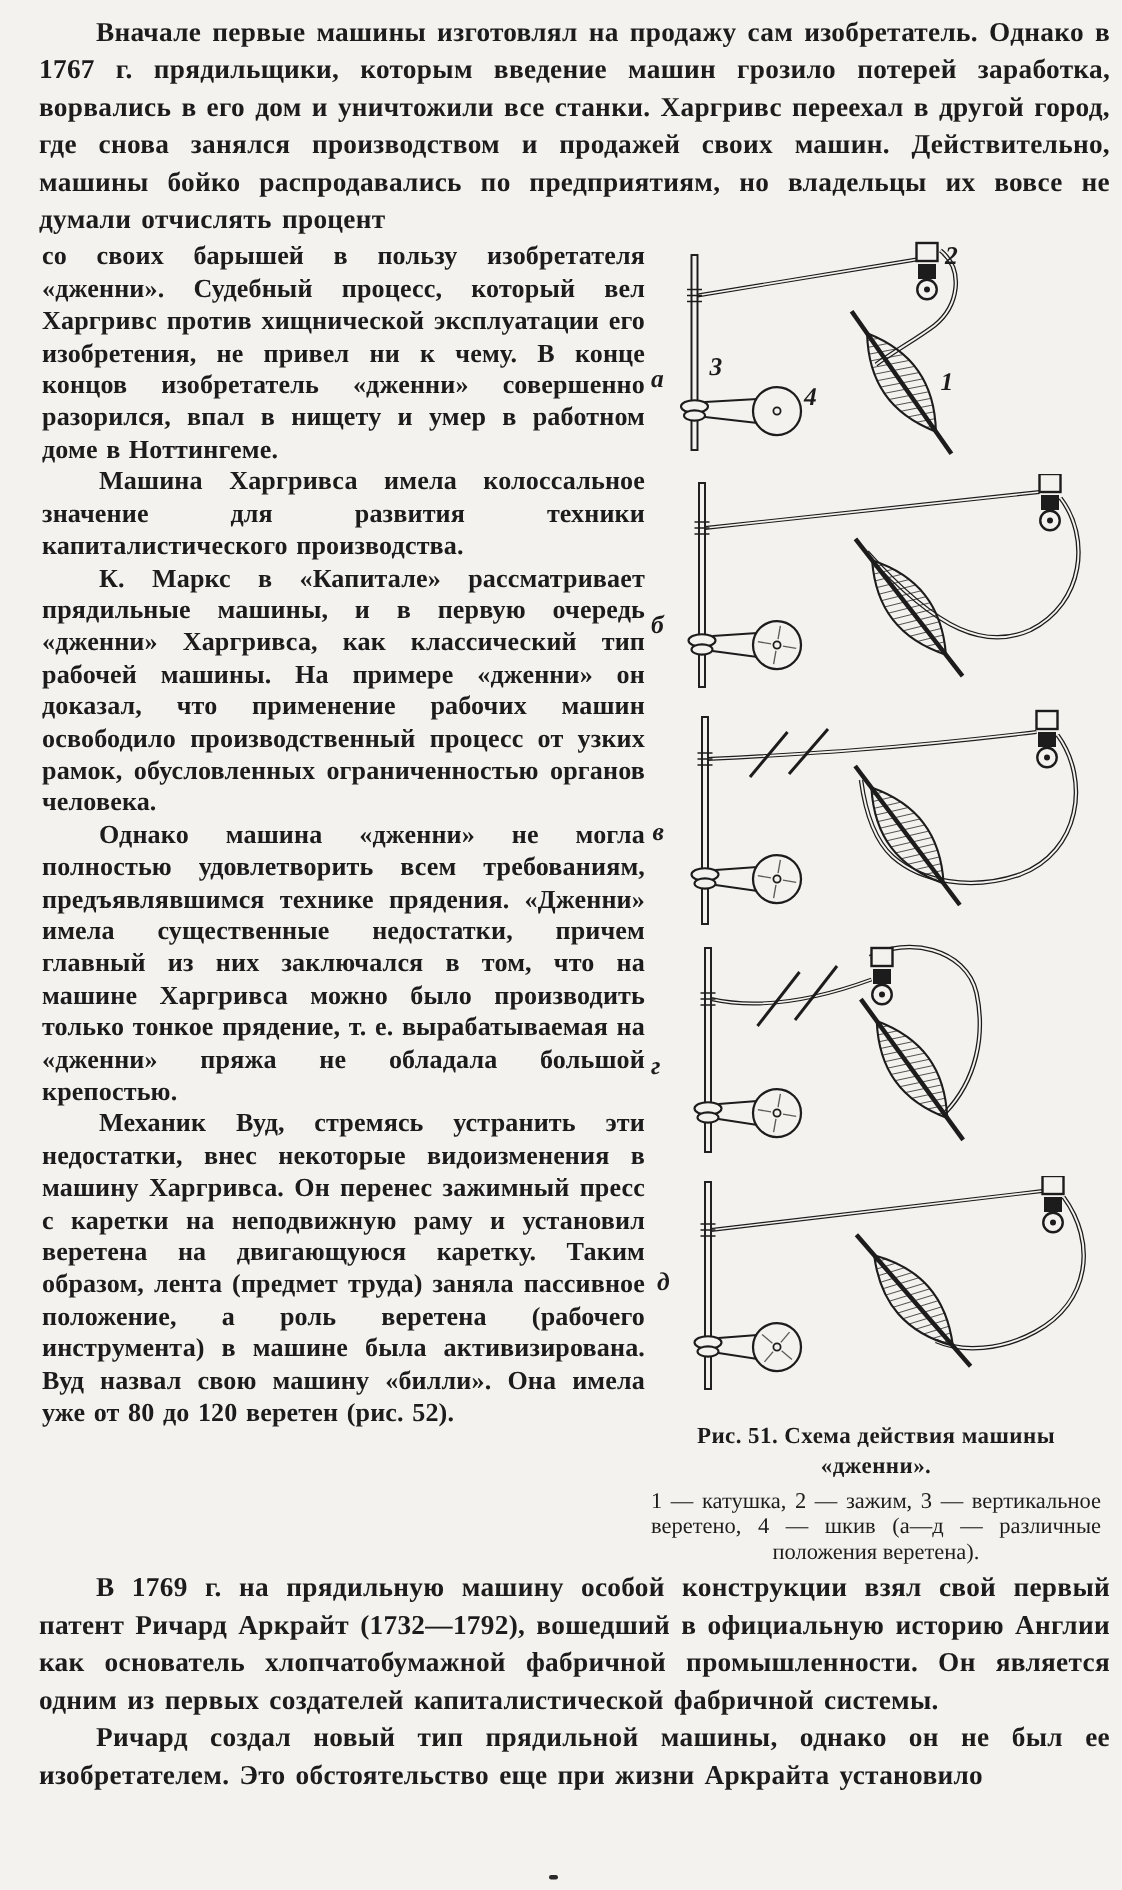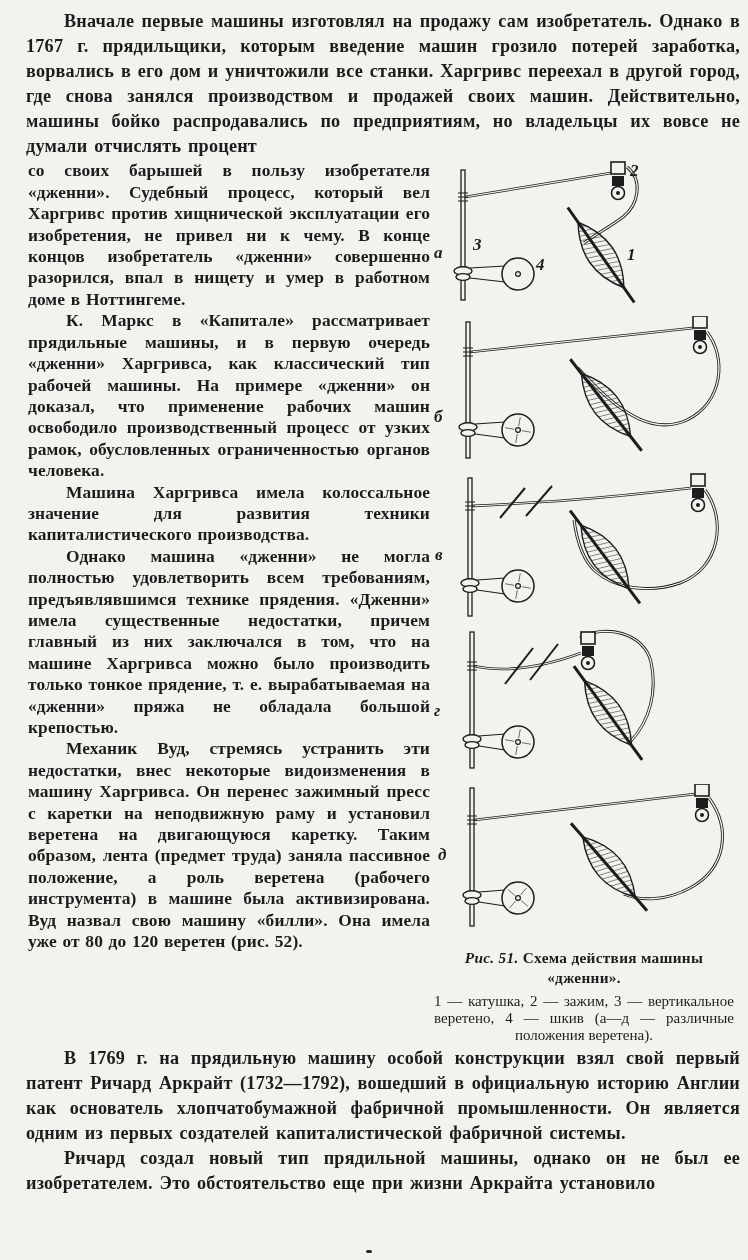--- a/index.html
+++ b/index.html
@@ -13,38 +13,38 @@
   .top,.bottom{font-size:18.2px;line-height:24.9px;letter-spacing:.2px;word-spacing:2px;}
   .columns{display:flex;justify-content:center;height:886px;margin-top:2px;}
   .left-col{width:402px;}
   .left-col p{font-size:17.4px;line-height:21.4px;letter-spacing:.1px;word-spacing:1.2px;}
   .no-indent{text-indent:0;}
   .figure-col{width:308px;}
   .fig-panel{display:block;width:308px;height:156px;}
   .fig-lbl{font:italic 700 17px "Liberation Serif",serif;fill:#1c1c1c;}
   .fig-caption{margin-top:8px;padding:0 4px;}
   .cap-title{font-size:15.3px;line-height:20px;text-align:center;letter-spacing:.3px;}
-  .cap-label{font-style:italic;}
+  .cap-label{}
   .cap-legend{margin-top:5px;font-size:15px;line-height:16.8px;font-weight:400;
     text-align:justify;text-align-last:center;}
   .page-number{text-align:center;font-size:16.5px;margin-top:5px;letter-spacing:1px;}
   .speck{position:absolute;left:366px;top:1250px;width:6px;height:3px;background:#2a2a2a;border-radius:2px;}
 </style>
 </head>
 <body>
 
 <div class="page">
 
   <p class="body-text top" lang="ru">Вначале первые машины изготовлял на продажу сам изобретатель. Однако в 1767 г. прядильщики, которым введение машин грозило потерей заработка, ворвались в его дом и уничтожили все станки. Харгривс переехал в другой город, где снова занялся производством и продажей своих машин. Действительно, машины бойко распродавались по предприятиям, но владельцы их вовсе не думали отчислять процент</p>
 
   <div class="columns">
     <div class="left-col">
       <p class="body-text no-indent" lang="ru">со своих барышей в пользу изобретателя «дженни». Судебный процесс, который вел Харгривс против хищнической эксплуатации его изобретения, не привел ни к чему. В конце концов изобретатель «дженни» совершенно разорился, впал в нищету и умер в работном доме в Ноттингеме.</p>
+      <p class="body-text" lang="ru">Машина Харгривса имела колоссальное значение для развития техники капиталистического производства.</p>
       <p class="body-text" lang="ru">К. Маркс в «Капитале» рассматривает прядильные машины, и в первую очередь «дженни» Харгривса, как классический тип рабочей машины. На примере «дженни» он доказал, что применение рабочих машин освободило производственный процесс от узких рамок, обусловленных ограниченностью органов человека.</p>
-      <p class="body-text" lang="ru">Машина Харгривса имела колоссальное значение для развития техники капиталистического производства.</p>
       <p class="body-text" lang="ru">Однако машина «дженни» не могла полностью удовлетворить всем требованиям, предъявлявшимся технике прядения. «Дженни» имела существенные недостатки, причем главный из них заключался в том, что на машине Харгривса можно было производить только тонкое прядение, т. е. вырабатываемая на «дженни» пряжа не обладала большой крепостью.</p>
       <p class="body-text" lang="ru">Механик Вуд, стремясь устранить эти недостатки, внес некоторые видоизменения в машину Харгривса. Он перенес зажимный пресс с каретки на неподвижную раму и установил веретена на двигающуюся каретку. Таким образом, лента (предмет труда) заняла пассивное положение, а роль веретена (рабочего инструмента) в машине была активизирована. Вуд назвал свою машину «билли». Она имела уже от 80 до 120 веретен (рис. 52).</p>
     </div>
 
     <div class="figure-col">
       <svg class="fig-panel" viewBox="0 0 308 156">
           <defs>
             <pattern id="h-0" patternUnits="userSpaceOnUse" width="4.6" height="4.6" patternTransform="rotate(24)">
               <line x1="0" y1="0" x2="0" y2="4.6" stroke="#1c1c1c" stroke-width="1"></line>
             </pattern>

